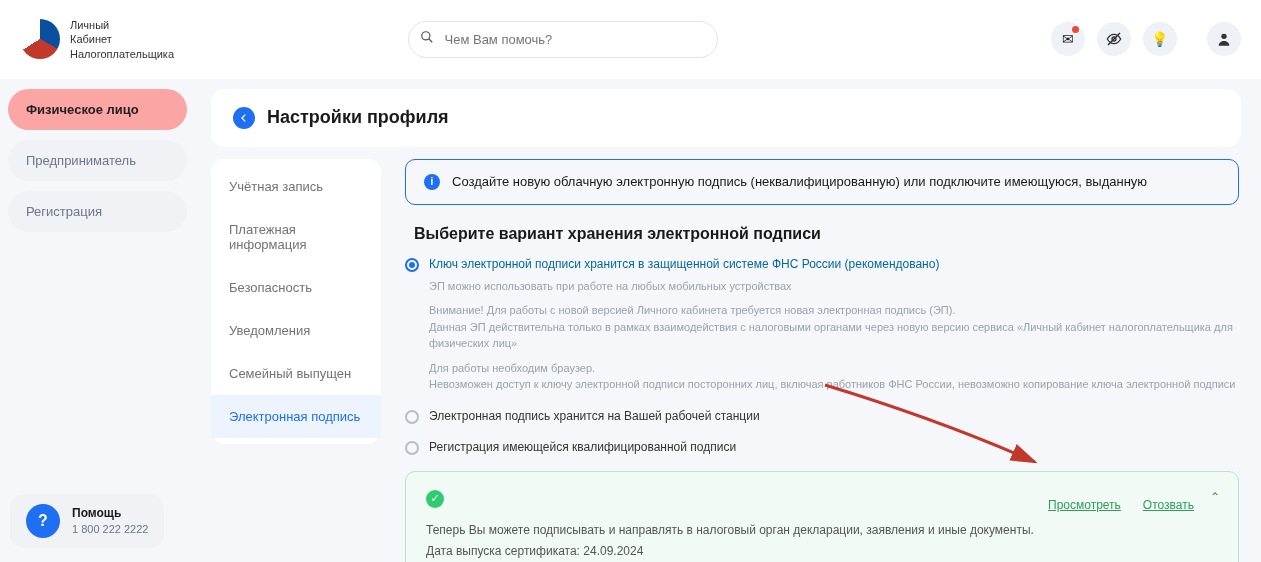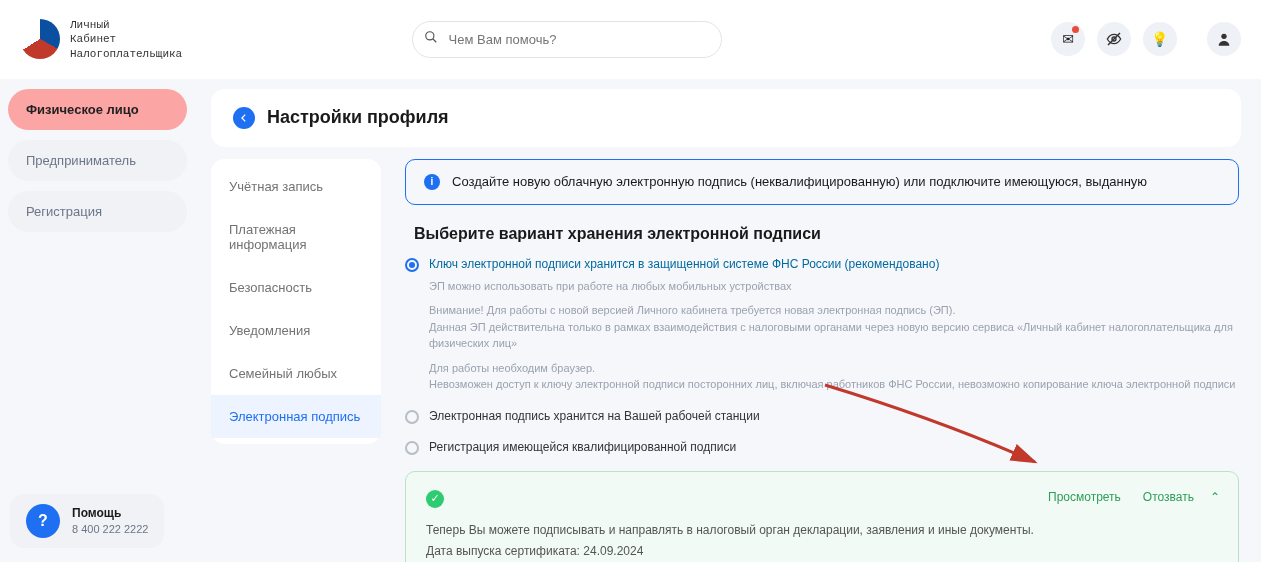--- a/index.html
+++ b/index.html
@@ -2,21 +2,21 @@
 <html><head>
 <meta charset="utf-8">
 <style>
   * { box-sizing: border-box; margin: 0; padding: 0; }
   body { font-family: -apple-system, BlinkMacSystemFont, 'Segoe UI', Arial, sans-serif; background: #f5f7fa; color: #1a1a1a; width: 1261px; height: 562px; overflow: hidden; position: relative; }
 
   
   .header { display: flex; align-items: center; padding: 18px 20px; background: #fff; }
   .logo-block { display: flex; align-items: center; gap: 10px; }
   .logo-emblem { width: 40px; height: 40px; border-radius: 50%; background: conic-gradient(#0a4fa0 0 33%, #c0392b 33% 66%, #fff 66% 100%); display:flex; align-items:center; justify-content:center; font-size:10px; }
-  .logo-text { font-size: 11px; line-height: 1.3; color: #333; font-family: Liberation Mono, monospace; }
+  .logo-text { font-size: 11px; line-height: 1.3; color: #333; }
   .search-wrap { margin-left: auto; margin-right: auto; position: relative; width: 310px; left:-50px; }
   .search-input { width: 100%; padding: 10px 14px 10px 36px; border: 1px solid #e0e4ea; border-radius: 22px; font-size: 13px; outline: none; background:#fff; }
   .search-icon-s { position: absolute; left: 12px; top: 50%; transform: translateY(-50%); color: #555; }
   .header-icons { display: flex; gap: 12px; align-items: center; margin-right: 30px; }
   .icon-btn { width: 34px; height: 34px; border-radius: 50%; background: #eef1f6; display: flex; align-items: center; justify-content: center; cursor: pointer; position: relative; font-size:14px; }
   .dot-red { position: absolute; top: 4px; right: 6px; width: 7px; height: 7px; border-radius: 50%; background: #e74c3c; }
   .user-avatar { width: 34px; height: 34px; border-radius: 50%; background: #eef1f6; display:flex;align-items:center;justify-content:center;}
 
   
   .layout { display: flex; }
@@ -50,21 +50,21 @@
   .radio-label { font-size:12px; color:#0369a1; }
   .radio-label.plain { color:#333; }
   .sub { font-size:11px; color:#9aa2b0; margin-left:24px; margin-bottom:8px; line-height:1.5; }
   .radio-block { margin-bottom:16px; }
 
   .cert-box { border:1px solid #b9e3c7; background:#f1faf4; border-radius:10px; padding:18px 20px; margin-top:14px; position:relative; }
   .cert-head { display:flex; align-items:center; gap:10px; }
   .cert-check { width:18px;height:18px;border-radius:50%;background:#2ecc71;color:#fff;display:flex;align-items:center;justify-content:center;font-size:11px;flex:none;}
   .cert-title { color:#2f9e5b; font-size:13px; font-weight:500; }
   .cert-body { font-size:12px; color:#555; margin-top:12px; line-height:1.8; }
-  .cert-actions { position:absolute; right:44px; top:18px; display:flex; gap:22px; font-size:12px; color:#2f9e5b; }
+  .cert-actions { position:absolute; right:44px; top:26px; display:flex; gap:22px; font-size:12px; color:#2f9e5b;text-decoration:underline; }
   .cert-action { cursor:pointer; }
   .cert-caret { position:absolute; right:18px; top:18px; color:#2f9e5b; cursor:pointer; font-size:12px;}
 
   
   .help-box { position:absolute; left:10px; bottom:14px; display:flex; align-items:center; gap:12px; background:#f0f2f6; padding:10px 16px; border-radius:14px; }
   .help-badge { width:34px;height:34px;border-radius:50%;background:#1e6ff2;color:#fff;display:flex;align-items:center;justify-content:center;font-weight:bold; }
   .help-text { font-size:12px; line-height:1.3; }
   .help-text .t { font-weight:600; }
   .help-text .p { color:#6b7688; font-size:11px; }
 
@@ -127,21 +127,21 @@
       </div>
       <div class="page-title">Настройки профиля</div>
     </div>
 
     <div class="main-row">
       <div class="settings-nav">
         <div class="snav-item">Учётная запись</div>
         <div class="snav-item">Платежная информация</div>
         <div class="snav-item">Безопасность</div>
         <div class="snav-item">Уведомления</div>
-        <div class="snav-item">Семейный любых</div>
+        <div class="snav-item">Семейный выпущен</div>
         <div class="snav-item active">Электронная подпись</div>
       </div>
 
       <div class="main-panel">
         <div class="info-banner">
           <div class="info-icon">i</div>
           <div>
             <span>Создайте новую облачную электронную подпись (неквалифицированную) или подключите имеющуюся, выданную </span><br>
           </div>
         </div>
@@ -192,21 +192,21 @@
 
       </div>
     </div>
   </div>
 </div>
 
 <div class="help-box">
   <div class="help-badge">?</div>
   <div class="help-text">
     <div class="t">Помощь</div>
-    <div class="p">8 400 222 2222</div>
+    <div class="p">1 800 222 2222</div>
   </div>
 </div>
 
 <svg class="arrow" style="left:820px; top:380px;" width="230" height="100" viewBox="0 0 230 100">
   <defs>
       <marker id="ah" markerWidth="10" markerHeight="10" refX="8" refY="3" orient="auto">
         <path d="M0,0 L0,6 L9,3 z" fill="#c0392b"></path>
       </marker>
     </defs>
   <path d="M5 5 Q 120 40 215 82" stroke="#c0392b" stroke-width="3" fill="none" marker-end="url(#ah)"></path>

